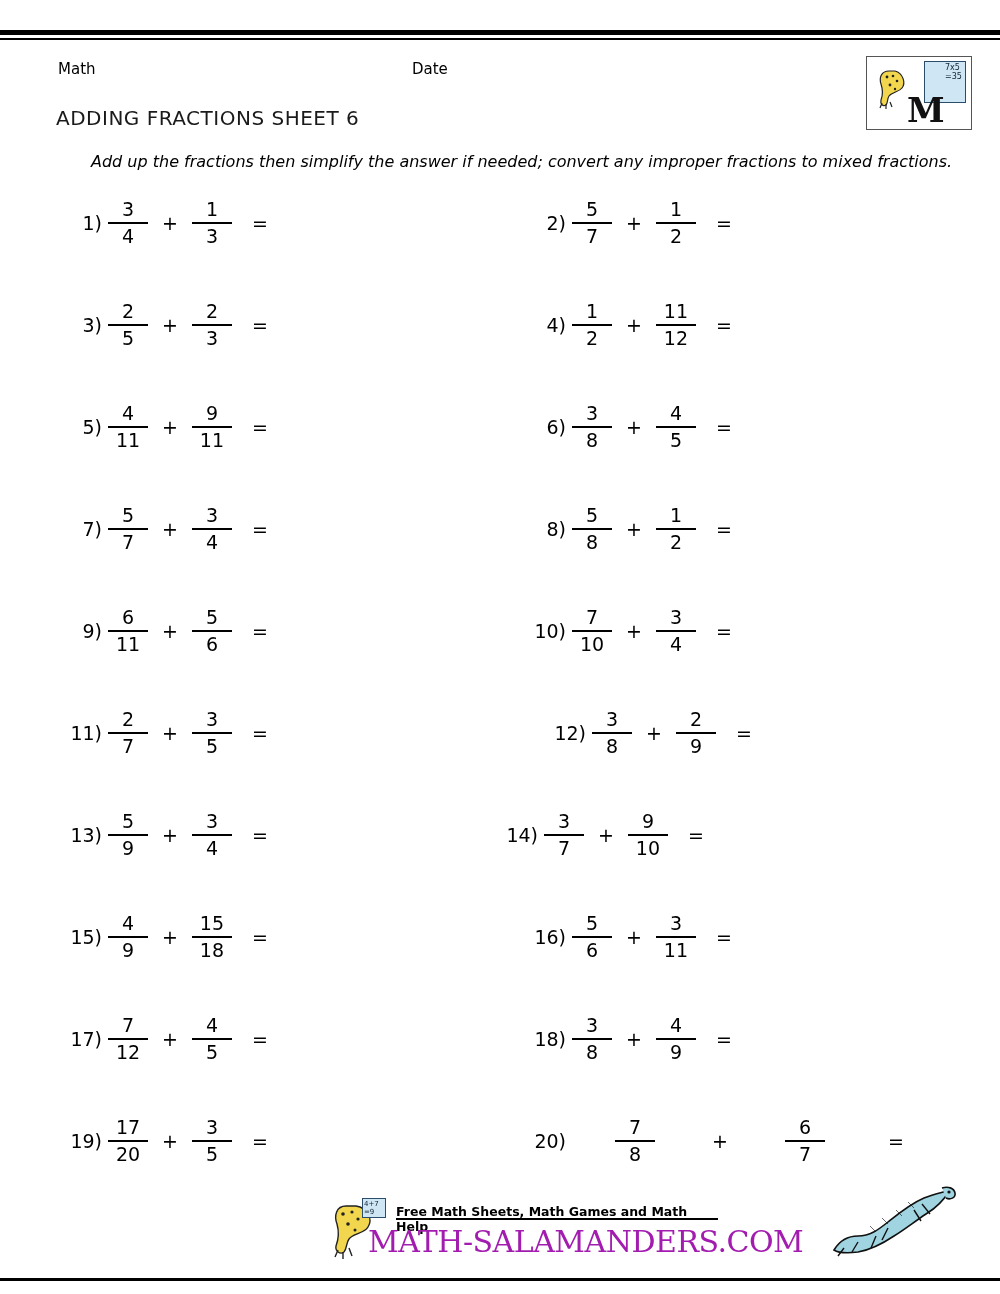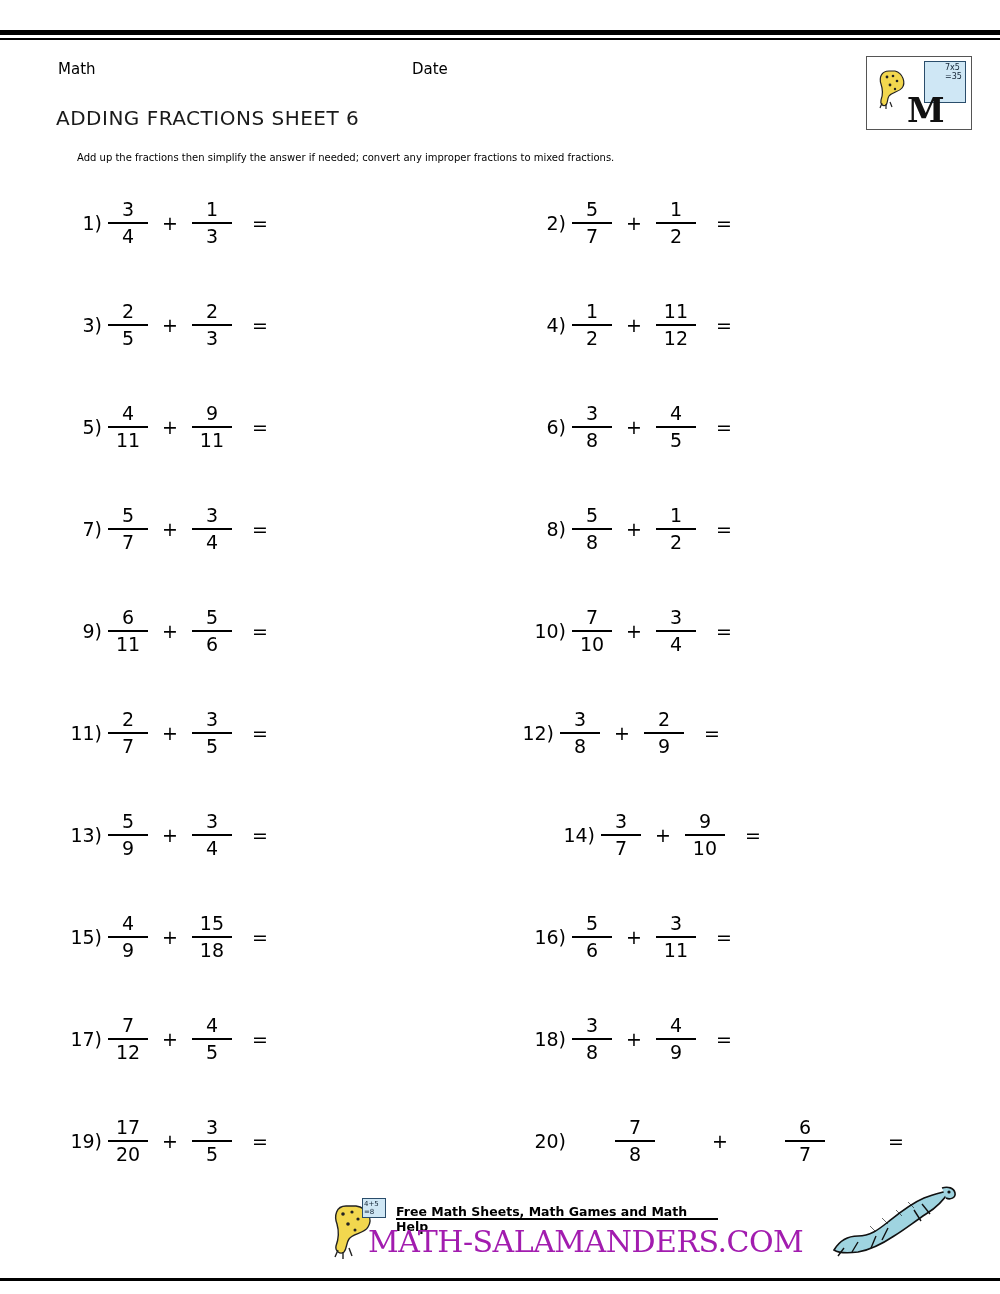--- a/index.html
+++ b/index.html
@@ -49,23 +49,24 @@
     position: absolute;
     left: 56px;
     top: 106px;
     font-size: 20px;
     font-family: "DejaVu Sans", sans-serif;
     letter-spacing: 0.5px;
     color: #1a1a1a;
   }
   .subtitle {
     position: absolute;
-    left: 77px;
+    left: 91px;
     top: 152px;
-    font-size: 10px;
+    font-size: 16px;
+    font-style: italic;
     color: #000;
   }
   
   .logo-top {
     position: absolute;
     left: 866px;
     top: 56px;
     width: 104px;
     height: 72px;
     border: 1px solid #555;
@@ -408,21 +409,21 @@
       </span>
       <span class="op">+</span>
       <span class="frac">
         <span class="num">3</span>
         <span class="bar"></span>
         <span class="den">5</span>
       </span>
       <span class="eq">=</span>
       <span class="answer-space" style="display:inline-block;width:140px;height:34px;"></span>
     </div>
-    <div class="problem" style="left: 508px; top: 700px;">
+    <div class="problem" style="left: 540px; top: 700px;">
       <span class="pnum">12)</span>
       <span class="frac">
         <span class="num">3</span>
         <span class="bar"></span>
         <span class="den">8</span>
       </span>
       <span class="op">+</span>
       <span class="frac">
         <span class="num">2</span>
         <span class="bar"></span>
@@ -440,21 +441,21 @@
       </span>
       <span class="op">+</span>
       <span class="frac">
         <span class="num">3</span>
         <span class="bar"></span>
         <span class="den">4</span>
       </span>
       <span class="eq">=</span>
       <span class="answer-space" style="display:inline-block;width:140px;height:34px;"></span>
     </div>
-    <div class="problem" style="left: 549px; top: 802px;">
+    <div class="problem" style="left: 492px; top: 802px;">
       <span class="pnum">14)</span>
       <span class="frac">
         <span class="num">3</span>
         <span class="bar"></span>
         <span class="den">7</span>
       </span>
       <span class="op">+</span>
       <span class="frac">
         <span class="num">9</span>
         <span class="bar"></span>
@@ -567,21 +568,21 @@
 
 <svg class="footer-logo" viewBox="0 0 62 62">
   <path d="M20 8 C10 8 8 18 11 26 C13 33 13 40 10 48 C9 53 14 57 18 54 C21 51 20 45 23 41 C27 35 38 36 42 29 C47 21 42 10 30 8 Z" fill="#f2d74e" stroke="#222" stroke-width="1.4"></path>
   <circle cx="17" cy="16" r="1.8" fill="#222"></circle>
   <circle cx="26" cy="14" r="1.6" fill="#222"></circle>
   <circle cx="32" cy="21" r="1.6" fill="#222"></circle>
   <circle cx="22" cy="26" r="1.8" fill="#222"></circle>
   <circle cx="29" cy="32" r="1.5" fill="#222"></circle>
   <path d="M12 52 l-3 7 M17 54 l0 7 M23 50 l3 8" stroke="#222" stroke-width="1.4" fill="none"></path>
 </svg>
-<div class="footer-board">4+5 =8</div>
+<div class="footer-board">4+7 =9</div>
 
 <svg class="lizard" viewBox="0 0 140 86">
   <path d="M16 72 C22 62 30 58 40 58 C52 58 60 52 70 44 C80 36 92 26 106 20 C116 16 126 14 132 12 C126 22 118 30 108 36 C96 44 86 52 76 58 C64 66 52 72 40 74 C32 75 22 76 16 72 Z" fill="#9fd4e0" stroke="#111" stroke-width="1.6"></path>
   <path d="M124 10 C130 8 136 10 137 15 C138 20 132 22 128 20" fill="#9fd4e0" stroke="#111" stroke-width="1.6"></path>
   <circle cx="131" cy="14" r="1.6" fill="#111"></circle>
   <path d="M104 26 l8 10 M96 32 l7 11 M70 50 l-6 12 M58 58 l-5 12 M40 64 l-6 10 M26 70 l-6 8" stroke="#111" stroke-width="1.4" fill="none"></path>
   <path d="M52 48 l6 6 M64 40 l6 6 M78 32 l6 6 M90 24 l6 6" stroke="#111" stroke-width="0.9" fill="none" opacity="0.7"></path>
 </svg>
 
 <div class="bottom-rule"></div>

